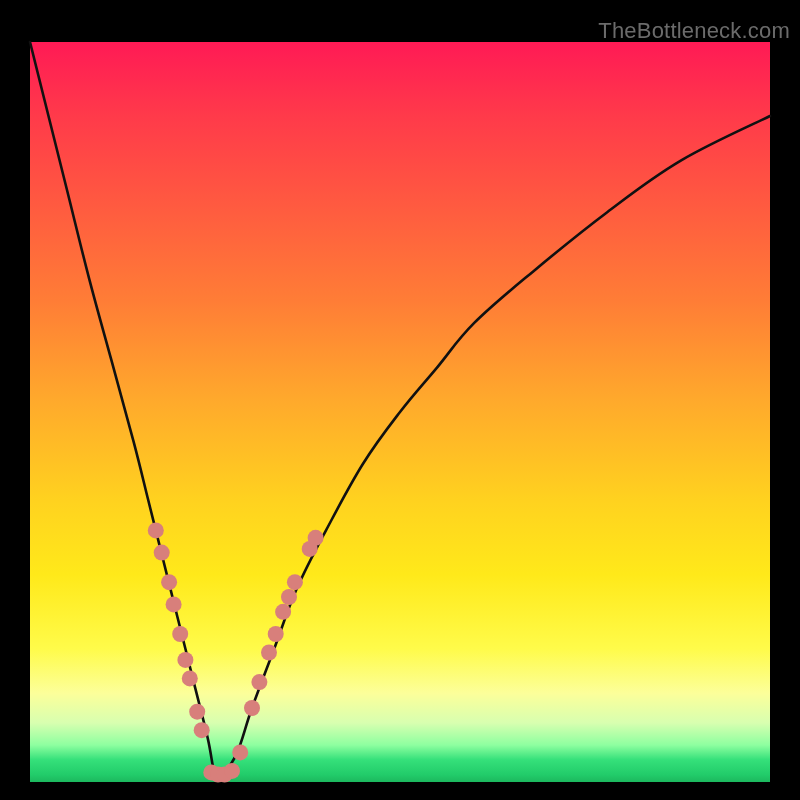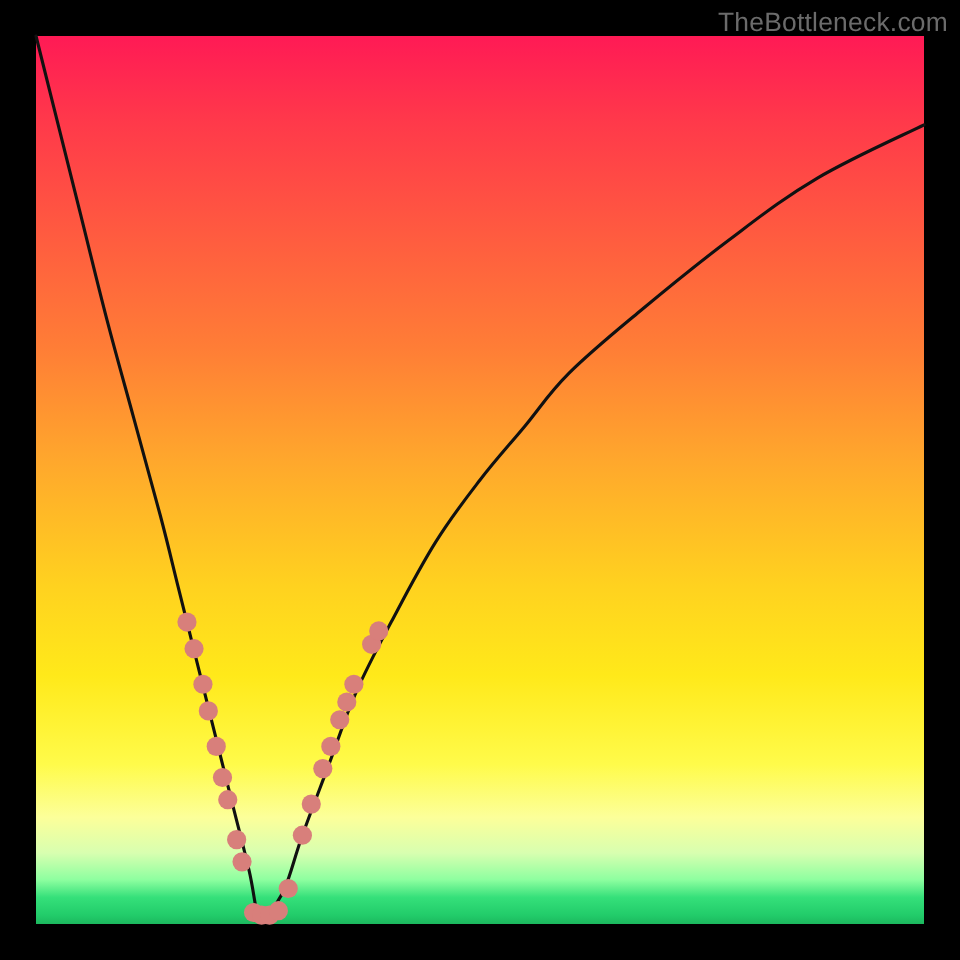--- a/index.html
+++ b/index.html
@@ -7,21 +7,21 @@
     padding: 0;
     width: 800px;
     height: 800px;
     overflow: hidden;
     background: #000;
     font-family: Arial, Helvetica, sans-serif;
   }
   .frame {
     position: absolute;
     left: 0;
-    top: 0;
+    top: 12px;
     width: 800px;
     height: 628px;
     background: #000;
   }
   .plot-area {
     position: absolute;
     left: 30px;
     top: 30px;
     width: 740px;
     height: 740px;

